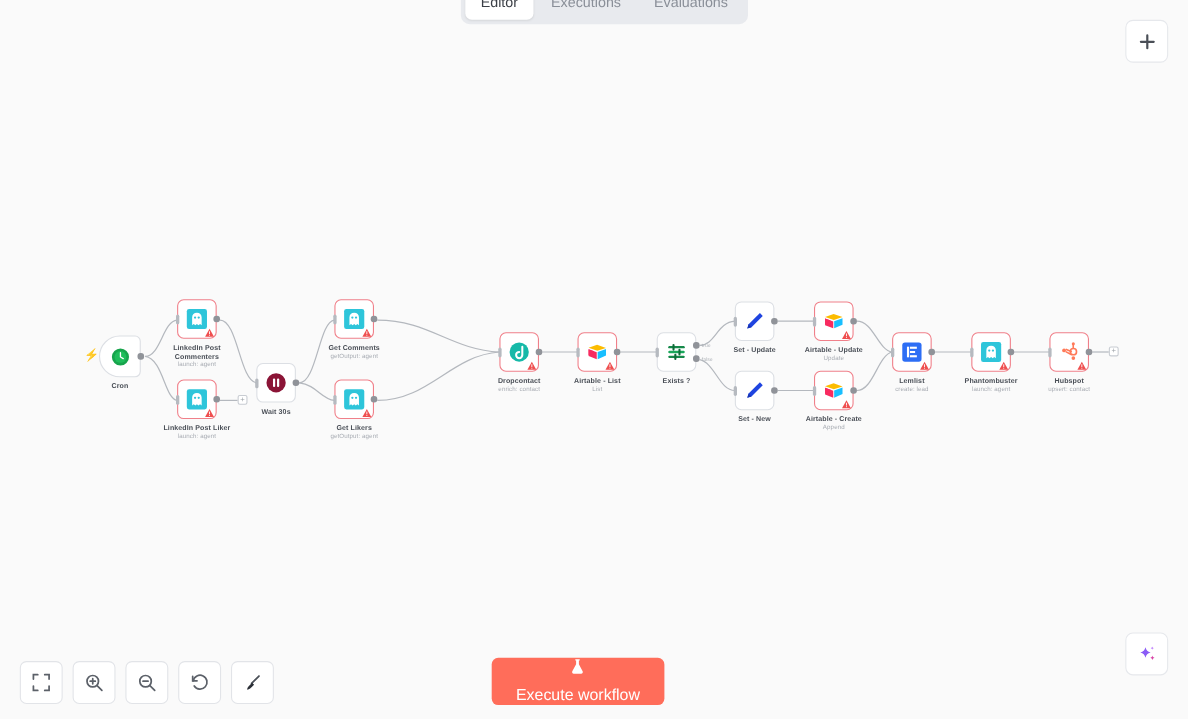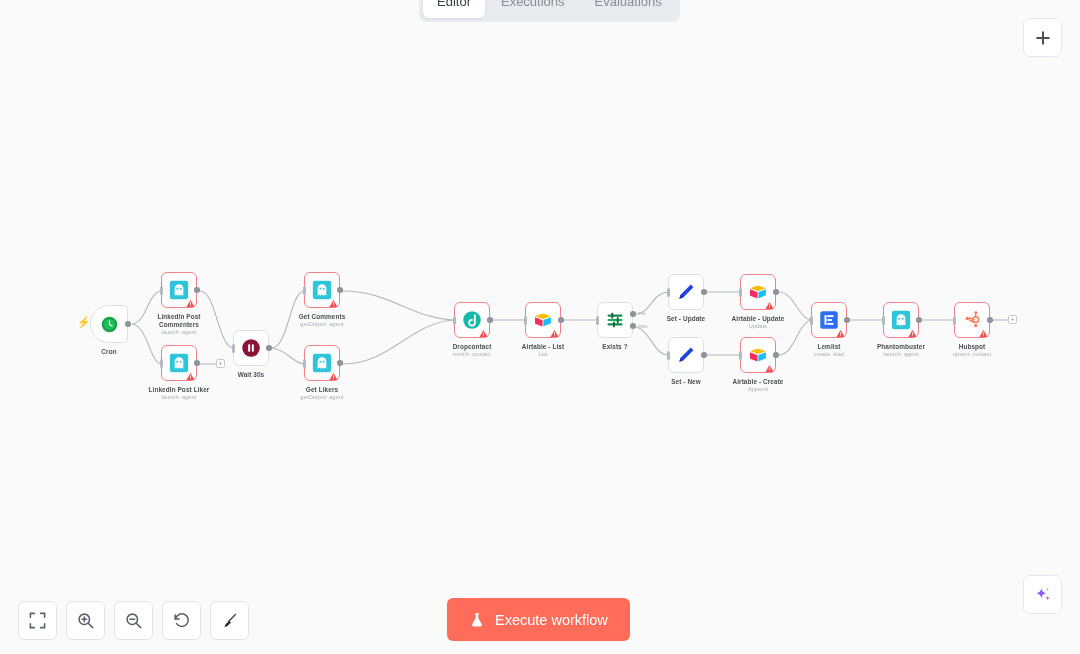--- a/index.html
+++ b/index.html
@@ -182,20 +182,21 @@
     padding: 0 22px;
     background: #ff6d5a;
     border: none;
     border-radius: 6px;
     color: #fff;
     font-size: 14.5px;
     font-family: "Liberation Sans", sans-serif;
     display: flex; align-items: center; gap: 10px;
     cursor: pointer;
     z-index: 30;
+    flex-direction: column;
   }
   .exec-btn svg { width: 16px; height: 16px; }
 
   
   .corner-btn {
     position: absolute;
     width: 39px; height: 39px;
     background: #fff;
     border: 1px solid #e6e8ec;
     border-radius: 7px;

